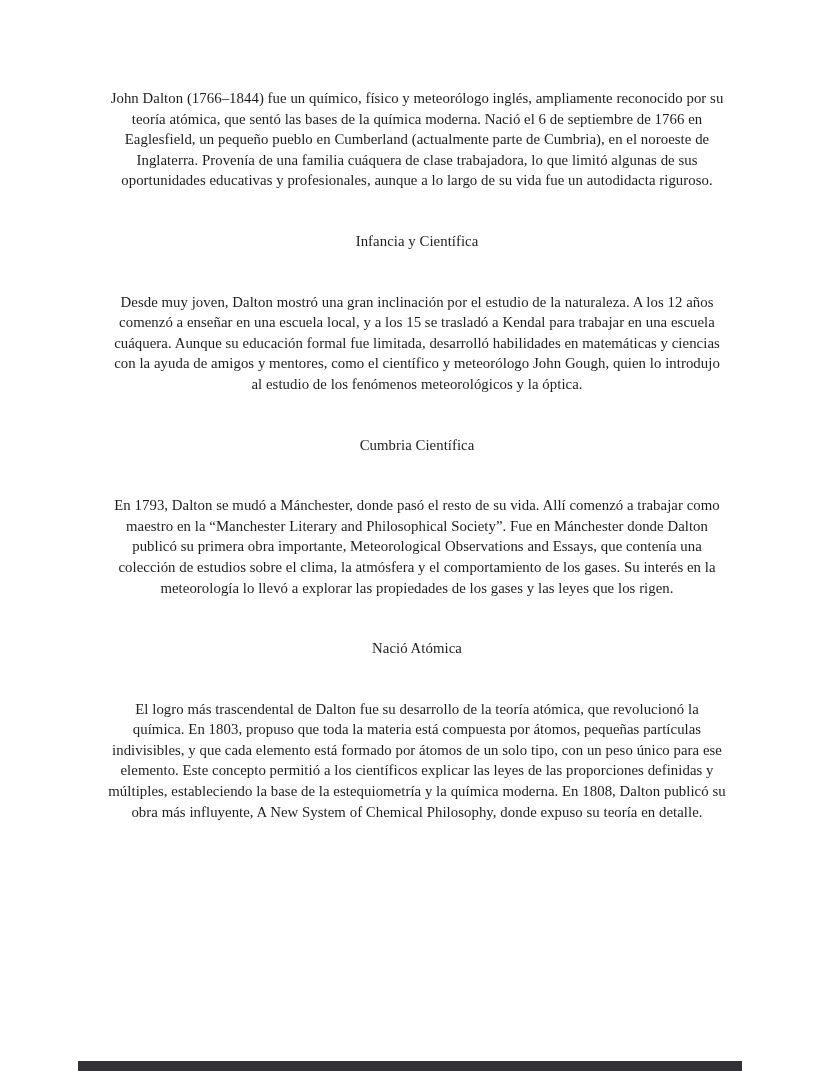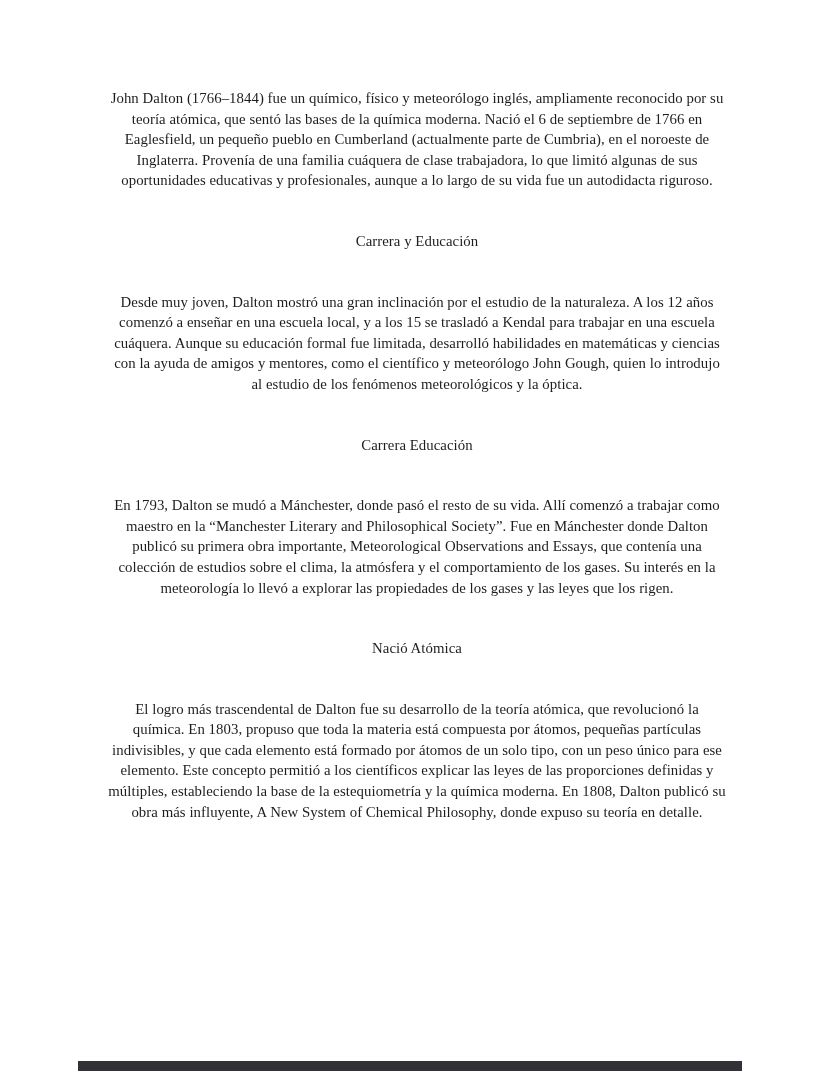--- a/index.html
+++ b/index.html
@@ -55,25 +55,25 @@
 </style>
 </head>
 <body>
 
 <div class="page">
 
   <div class="content">
 
     <p class="block paragraph">John Dalton (1766–1844) fue un químico, físico y meteorólogo inglés, ampliamente reconocido por su teoría atómica, que sentó las bases de la química moderna. Nació el 6 de septiembre de 1766 en Eaglesfield, un pequeño pueblo en Cumberland (actualmente parte de Cumbria), en el noroeste de Inglaterra. Provenía de una familia cuáquera de clase trabajadora, lo que limitó algunas de sus oportunidades educativas y profesionales, aunque a lo largo de su vida fue un autodidacta riguroso.</p>
 
-    <p class="block heading">Carrera y Educación</p>
+    <p class="block heading">Infancia y Científica</p>
 
     <p class="block paragraph">Desde muy joven, Dalton mostró una gran inclinación por el estudio de la naturaleza. A los 12 años comenzó a enseñar en una escuela local, y a los 15 se trasladó a Kendal para trabajar en una escuela cuáquera. Aunque su educación formal fue limitada, desarrolló habilidades en matemáticas y ciencias con la ayuda de amigos y mentores, como el científico y meteorólogo John Gough, quien lo introdujo al estudio de los fenómenos meteorológicos y la óptica.</p>
 
-    <p class="block heading">Carrera Educación</p>
+    <p class="block heading">Cumbria Científica</p>
 
     <p class="block paragraph">En 1793, Dalton se mudó a Mánchester, donde pasó el resto de su vida. Allí comenzó a trabajar como maestro en la “Manchester Literary and Philosophical Society”. Fue en Mánchester donde Dalton publicó su primera obra importante, Meteorological Observations and Essays, que contenía una colección de estudios sobre el clima, la atmósfera y el comportamiento de los gases. Su interés en la meteorología lo llevó a explorar las propiedades de los gases y las leyes que los rigen.</p>
 
     <p class="block heading">Nació Atómica</p>
 
     <p class="block paragraph">El logro más trascendental de Dalton fue su desarrollo de la teoría atómica, que revolucionó la química. En 1803, propuso que toda la materia está compuesta por átomos, pequeñas partículas indivisibles, y que cada elemento está formado por átomos de un solo tipo, con un peso único para ese elemento. Este concepto permitió a los científicos explicar las leyes de las proporciones definidas y múltiples, estableciendo la base de la estequiometría y la química moderna. En 1808, Dalton publicó su obra más influyente, A New System of Chemical Philosophy, donde expuso su teoría en detalle.</p>
 
   </div>
 
   <div class="bottom-strip"></div>

